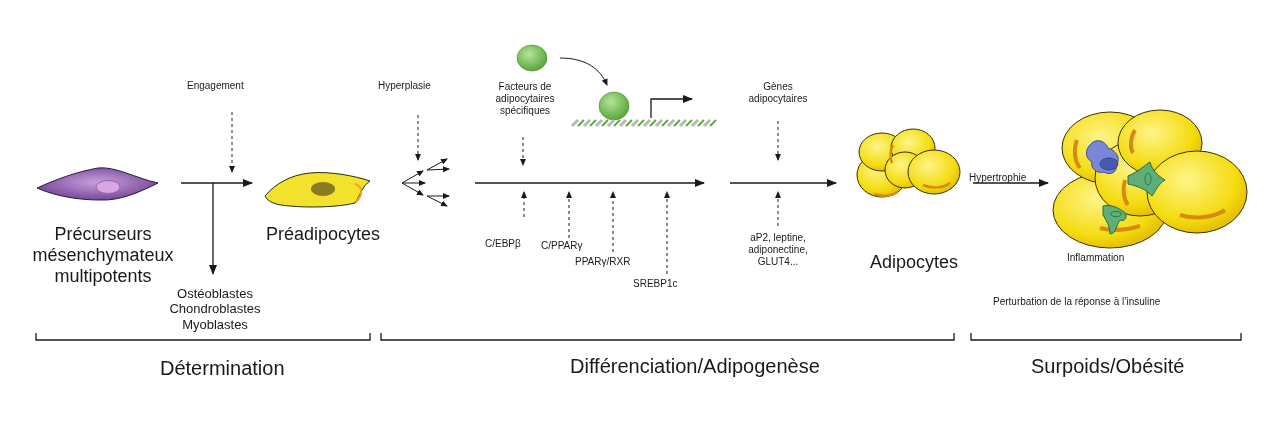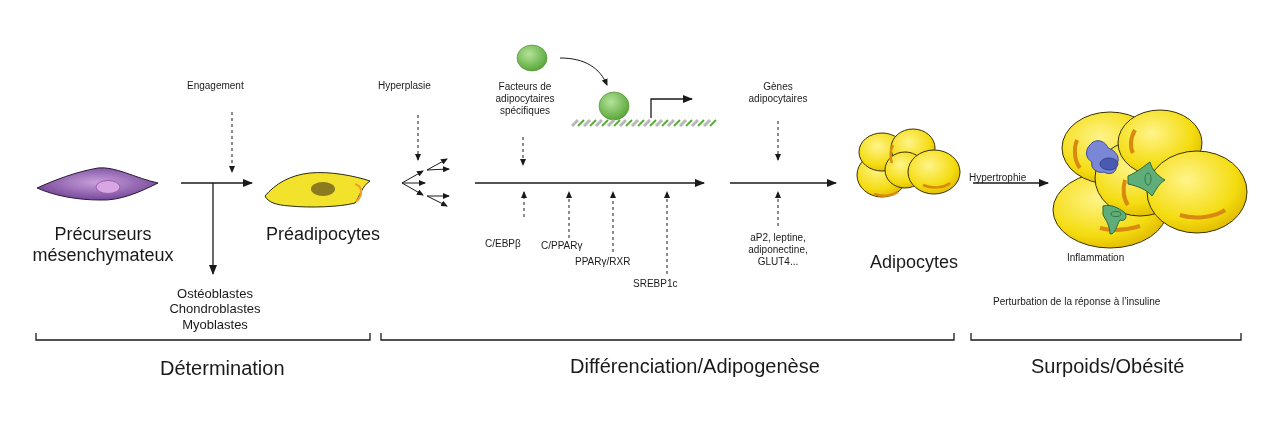--- a/index.html
+++ b/index.html
@@ -151,20 +151,21 @@
 
   <path d="M36,333 L36,340 L370,340 L370,333" fill="none" stroke="#1a1a1a" stroke-width="1.3"></path>
   <path d="M381,333 L381,340 L954,340 L954,333" fill="none" stroke="#1a1a1a" stroke-width="1.3"></path>
   <path d="M971,333 L971,340 L1241,340 L1241,333" fill="none" stroke="#1a1a1a" stroke-width="1.3"></path>
 </svg>
 
 <div class="t med" style="left:187px;top:80px;">Engagement</div>
 <div class="t big" style="left:23px;top:224px;width:160px;">
   <span class="line">Précurseurs</span>
   <span class="line">mésenchymateux</span>
+  <span class="line">multipotents</span>
 </div>
 <div class="t sm" style="left:163px;top:286px;width:104px;">
   <span class="line">Ostéoblastes</span>
   <span class="line">Chondroblastes</span>
   <span class="line">Myoblastes</span>
 </div>
 <div class="t big" style="left:266px;top:224px;text-align:center;">Préadipocytes</div>
 
 <div class="t med" style="left:378px;top:80px;">Hyperplasie</div>
 <div class="t med" style="left:480px;top:81px;width:90px;">

